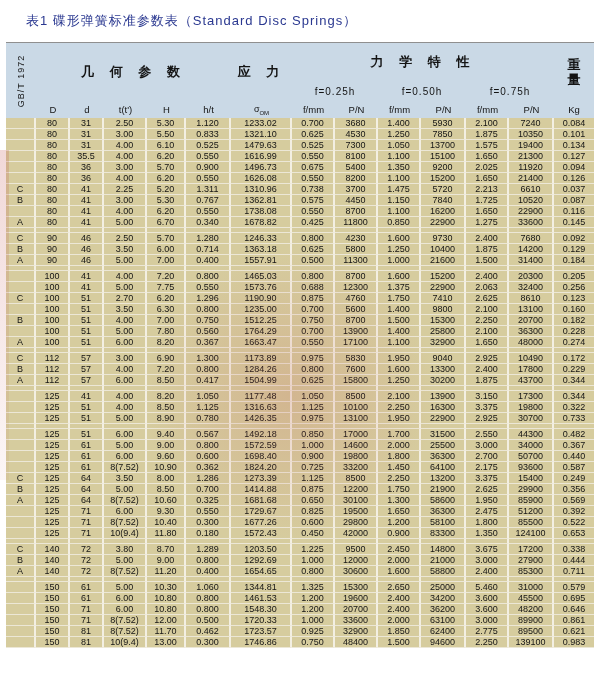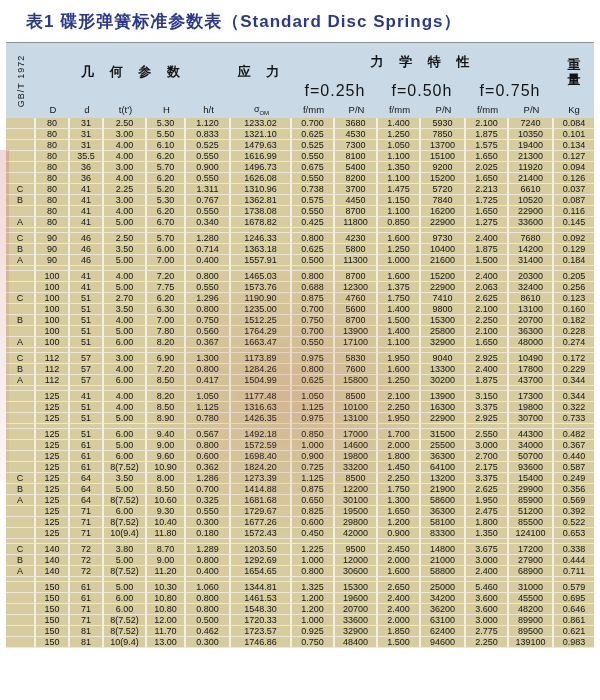--- a/index.html
+++ b/index.html
@@ -14,39 +14,39 @@
   *{box-sizing:border-box;margin:0;padding:0;}
   html,body{width:600px;height:700px;}
   body{
     font-family:"Liberation Sans","DejaVu Sans",sans-serif;
     background:#ffffff;color:var(--text);
     position:relative;overflow:hidden;
   }
   .page-title{
     height:42px;display:flex;align-items:center;
     padding-left:26px;
-    font-size:17px;font-weight:bold;color:var(--title-color);
+    font-size:13px;font-weight:normal;color:var(--title-color);
     letter-spacing:1px;
   }
   .sheet{
     width:588px;margin:0 auto;
     border-top:1px solid #8f8f8f;
   }
   table{
     width:588px;table-layout:fixed;
     border-collapse:separate;border-spacing:0;
   }
   thead th{
     background:var(--header-bg);
     font-weight:normal;vertical-align:middle;text-align:center;
     padding:0;color:var(--text);
   }
   .h-group{font-size:13px;font-weight:bold;letter-spacing:6px;}
   .h-weight{font-size:13px;font-weight:bold;line-height:15px;}
-  .h-defl{font-size:16px;letter-spacing:1px;height:20px;margin-top:48px;}
+  .h-defl{font-size:10px;letter-spacing:1px;height:20px;margin-top:48px;}
   .h-col{font-size:9.5px;height:17px;}
   .h-sigma{font-size:9px;}
   .h-sigma sub{font-size:6px;}
   .gbt-cell{position:relative;}
   .gbt-text{
     position:absolute;left:0;top:0;width:100%;height:100%;
     display:flex;align-items:center;justify-content:center;
   }
   .gbt-text span{
     transform:rotate(-90deg);white-space:nowrap;
@@ -846,21 +846,21 @@
           <td>72</td>
           <td>8(7.52)</td>
           <td>11.20</td>
           <td>0.400</td>
           <td>1654.65</td>
           <td>0.800</td>
           <td>30600</td>
           <td>1.600</td>
           <td>58800</td>
           <td>2.400</td>
-          <td>68900</td>
+          <td>85300</td>
           <td>0.711</td>
         </tr>
         <tr class="gap">
           <td></td>
           <td></td>
           <td></td>
           <td></td>
           <td></td>
           <td></td>
           <td></td>

